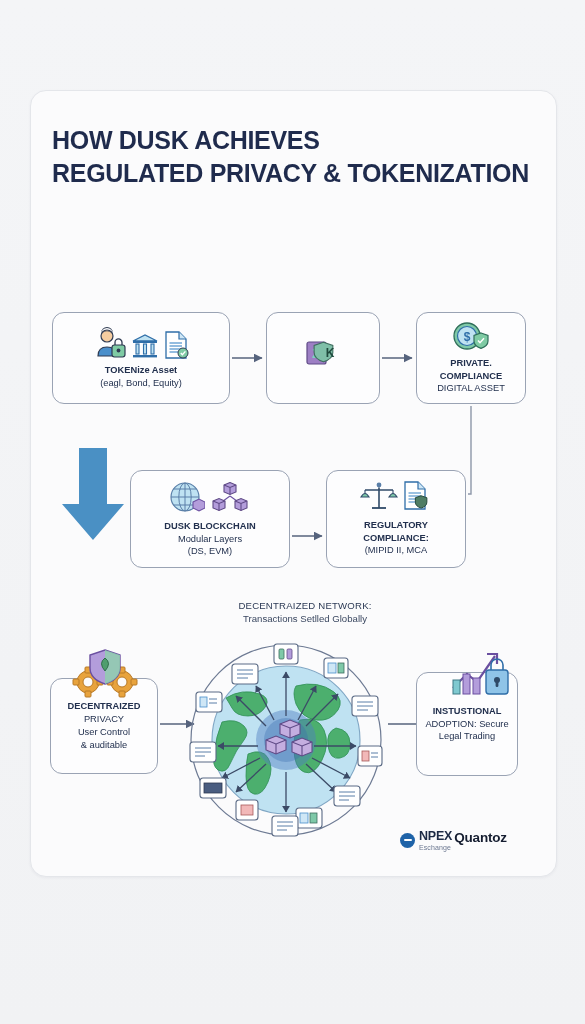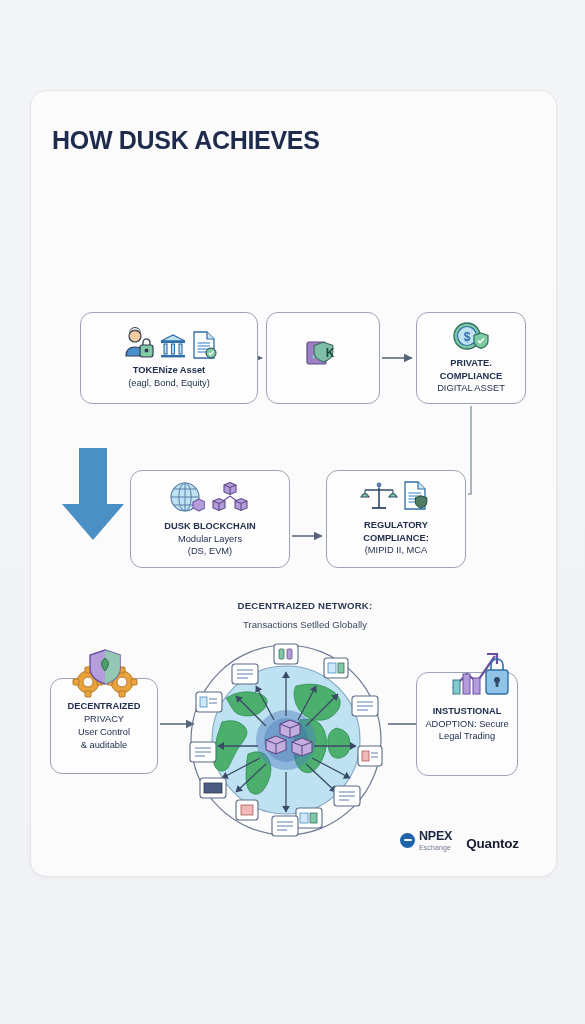--- a/index.html
+++ b/index.html
@@ -47,64 +47,65 @@
   }
   .node .lbl{
     font-size:9.3px;
     line-height:1.38;
     padding:0 6px;
     white-space:pre-line;
   }
   .icons{display:flex;align-items:flex-end;justify-content:center;gap:4px;margin-bottom:4px;}
 
   
-  #box-tokenize{left:52px;top:312px;width:178px;height:92px;margin-left:28px;}
+  #box-tokenize{left:52px;top:312px;width:178px;height:92px;}
   #box-zkp{left:266px;top:312px;width:114px;height:92px;}
   #box-asset{left:416px;top:312px;width:110px;height:92px;}
   #box-dusk{left:130px;top:470px;width:160px;height:98px;}
   #box-reg{left:326px;top:470px;width:140px;height:98px;}
   #box-privacy{left:50px;top:678px;width:108px;height:96px;}
   #box-adopt{left:416px;top:672px;width:102px;height:104px;}
 
   
   svg.wires{position:absolute;left:0;top:0;width:585px;height:1024px;pointer-events:none;}
 
   
   .bigarrow{position:absolute;left:57px;top:446px;width:72px;height:96px;}
 
   
   .netlabel{
     position:absolute;left:155px;top:600px;width:300px;
     text-align:center;color:#2c3a55;
   }
-  .netlabel .t1{font-size:9.6px;font-weight:bold;letter-spacing:.2px;}
-  .netlabel .t2{font-size:9.6px;margin-top:8px;color:#3a4760;}
+  .netlabel .t1{font-size:9.6px;font-weight:normal;letter-spacing:.2px;}
+  .netlabel .t2{font-size:9.6px;margin-top:2px;color:#3a4760;}
 
   
   .globe{position:absolute;left:188px;top:642px;width:196px;height:196px;}
 
   
-  .footer{position:absolute;left:400px;top:830px;display:flex;align-items:flex-end;gap:14px;}
+  .footer{position:absolute;left:400px;top:830px;display:flex;align-items:flex-start;gap:2px;}
   .npex{display:flex;align-items:center;gap:4px;}
   .npex-mark{width:15px;height:15px;border-radius:50%;background:#1f63a8;position:relative;}
   .npex-mark:after{content:"";position:absolute;left:4px;top:6.5px;width:8px;height:2.2px;background:#fff;border-radius:1px;}
   .npex-txt{line-height:1;}
   .npex-txt .n1{font-size:12.5px;font-weight:bold;color:#1d2a45;letter-spacing:-.2px;}
   .npex-txt .n2{font-size:7px;color:#6b7790;letter-spacing:.1px;margin-top:1px;}
   .quantoz{font-size:13.5px;font-weight:bold;color:#151d30;letter-spacing:-.2px;}
 </style>
 </head>
 <body>
 
 <div class="canvas">
 
   <div class="card"></div>
 
   <div class="title">
     <span>HOW DUSK ACHIEVES</span>
+    <span class="l2">REGULATED PRIVACY &amp; TOKENIZATION</span>
   </div>
 
   <svg class="wires">
     <defs>
       <marker id="ah" markerWidth="7" markerHeight="7" refX="5.6" refY="3" orient="auto">
         <path d="M0,0 L6,3 L0,6 Z" fill="#56637d"></path>
       </marker>
     </defs>
 
     <line x1="232" y1="358" x2="262" y2="358" stroke="#56637d" stroke-width="1.5" marker-end="url(#ah)"></line>

